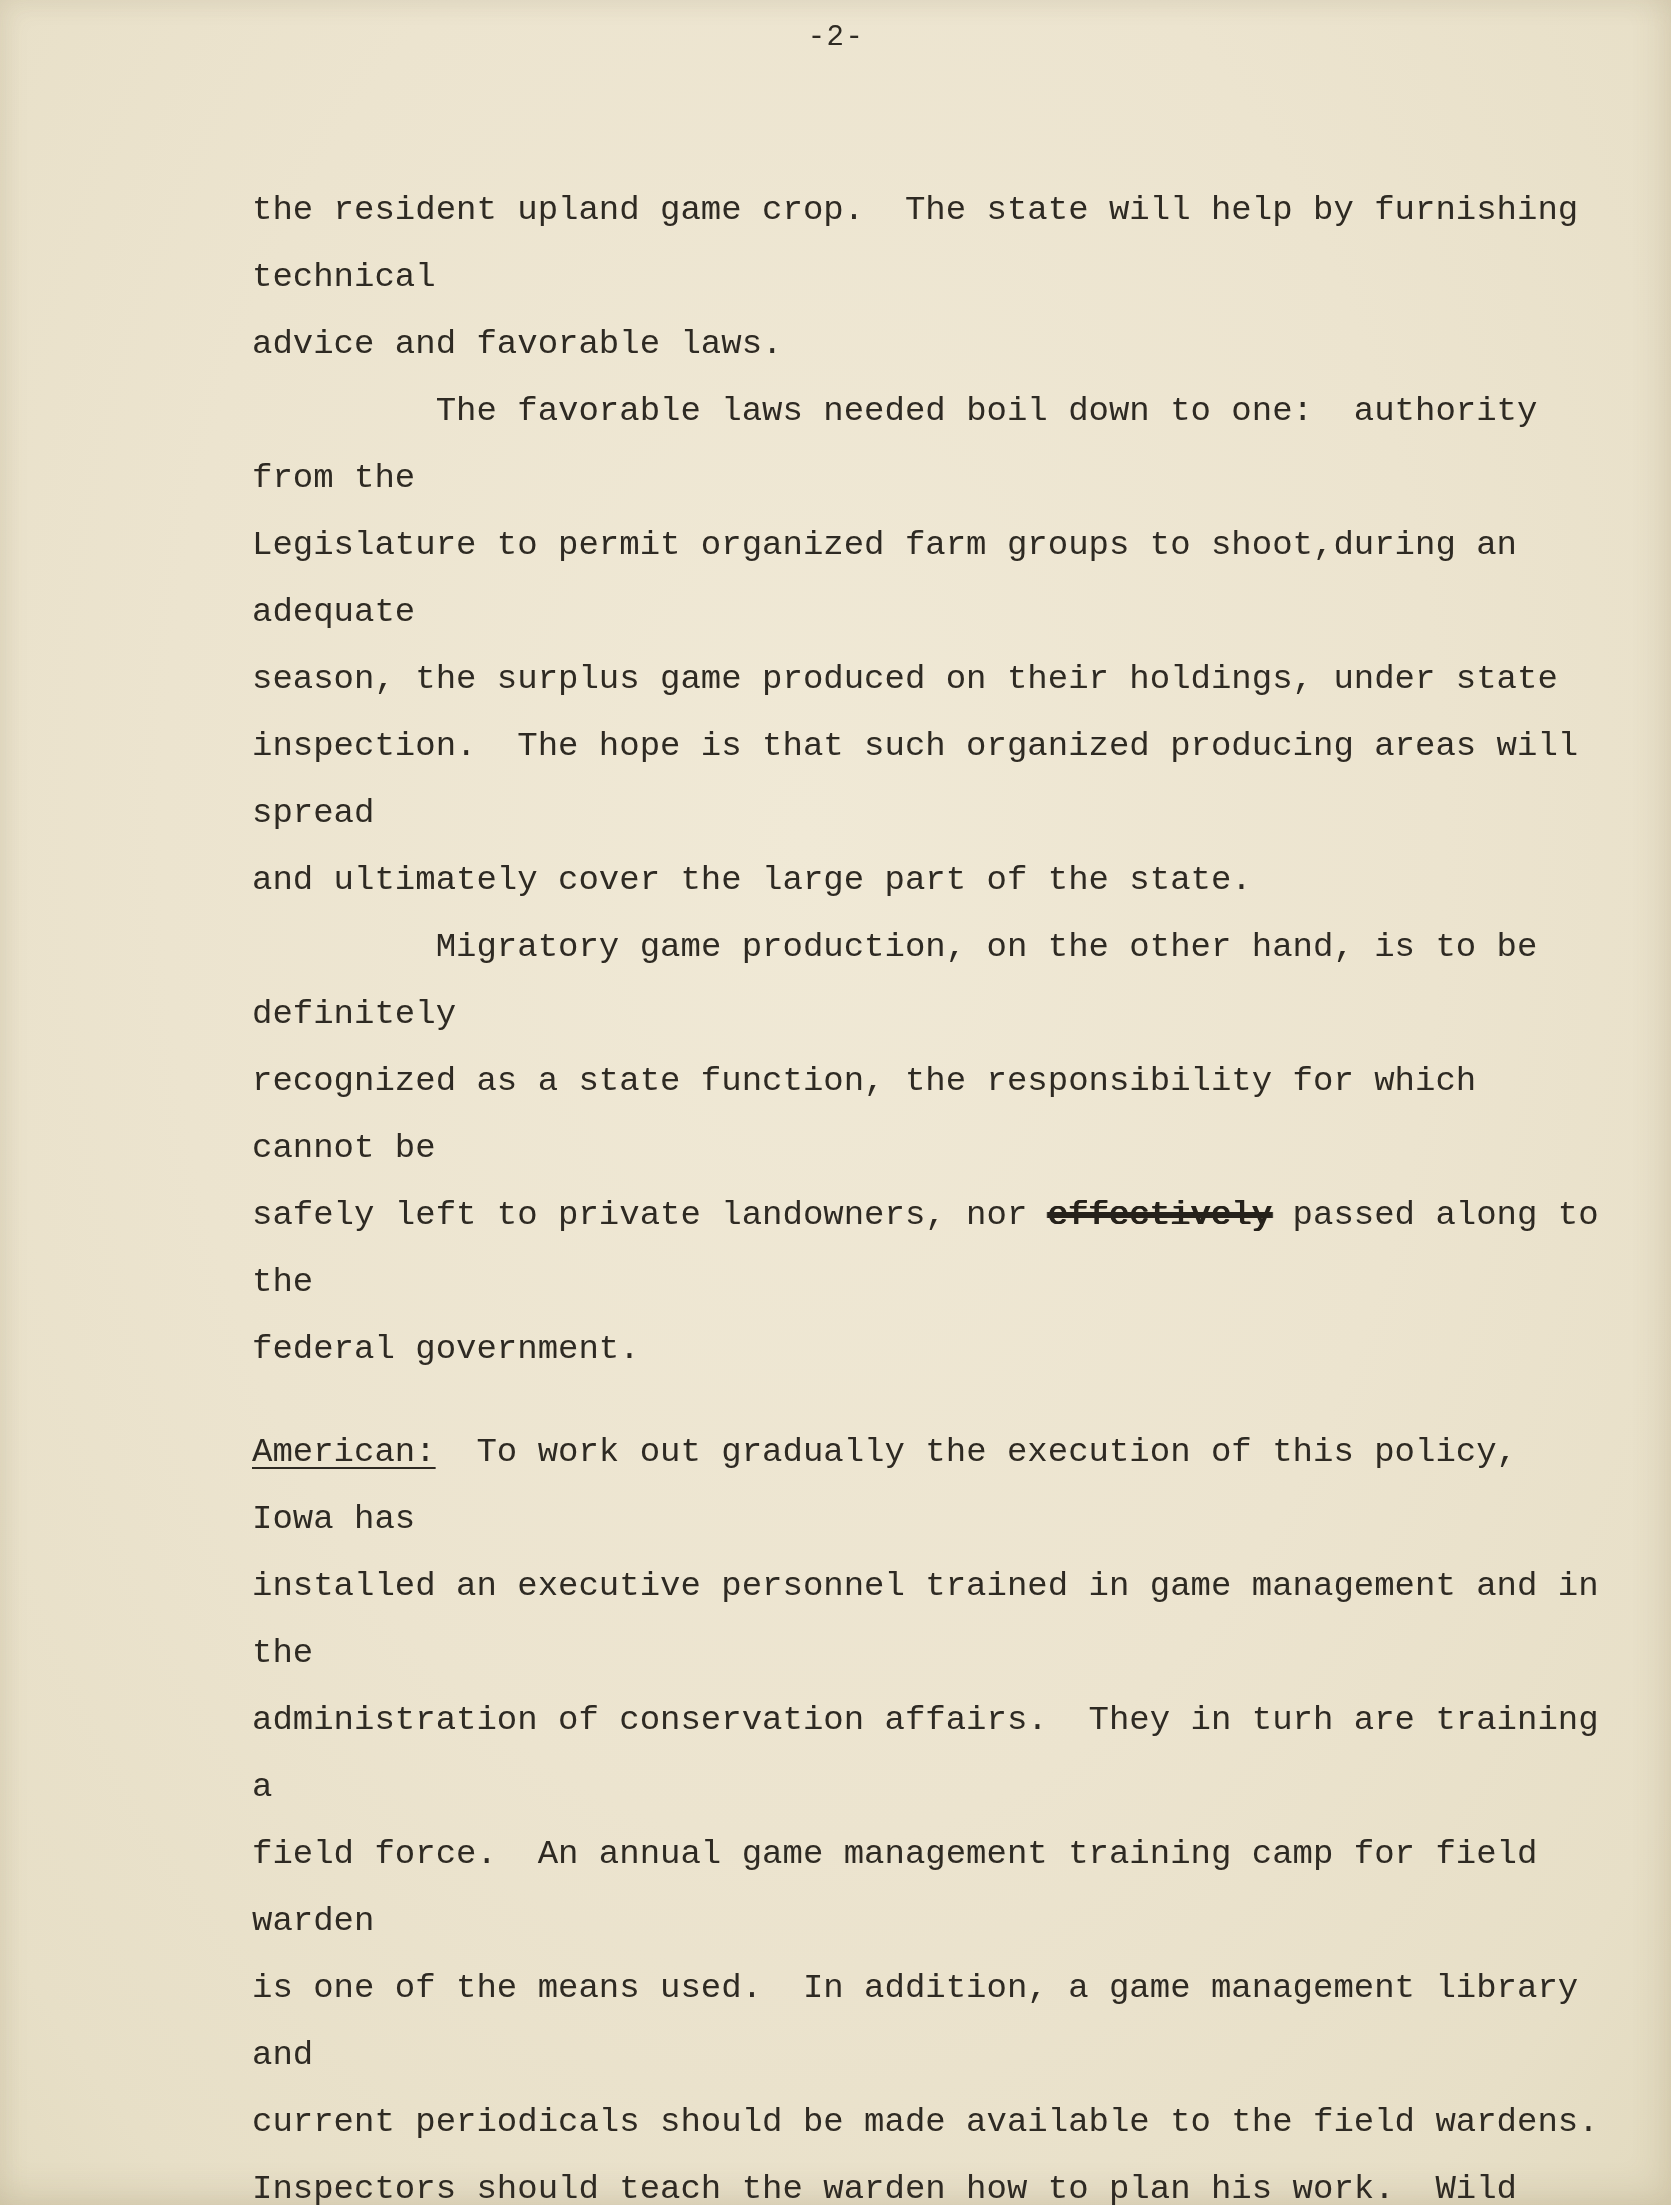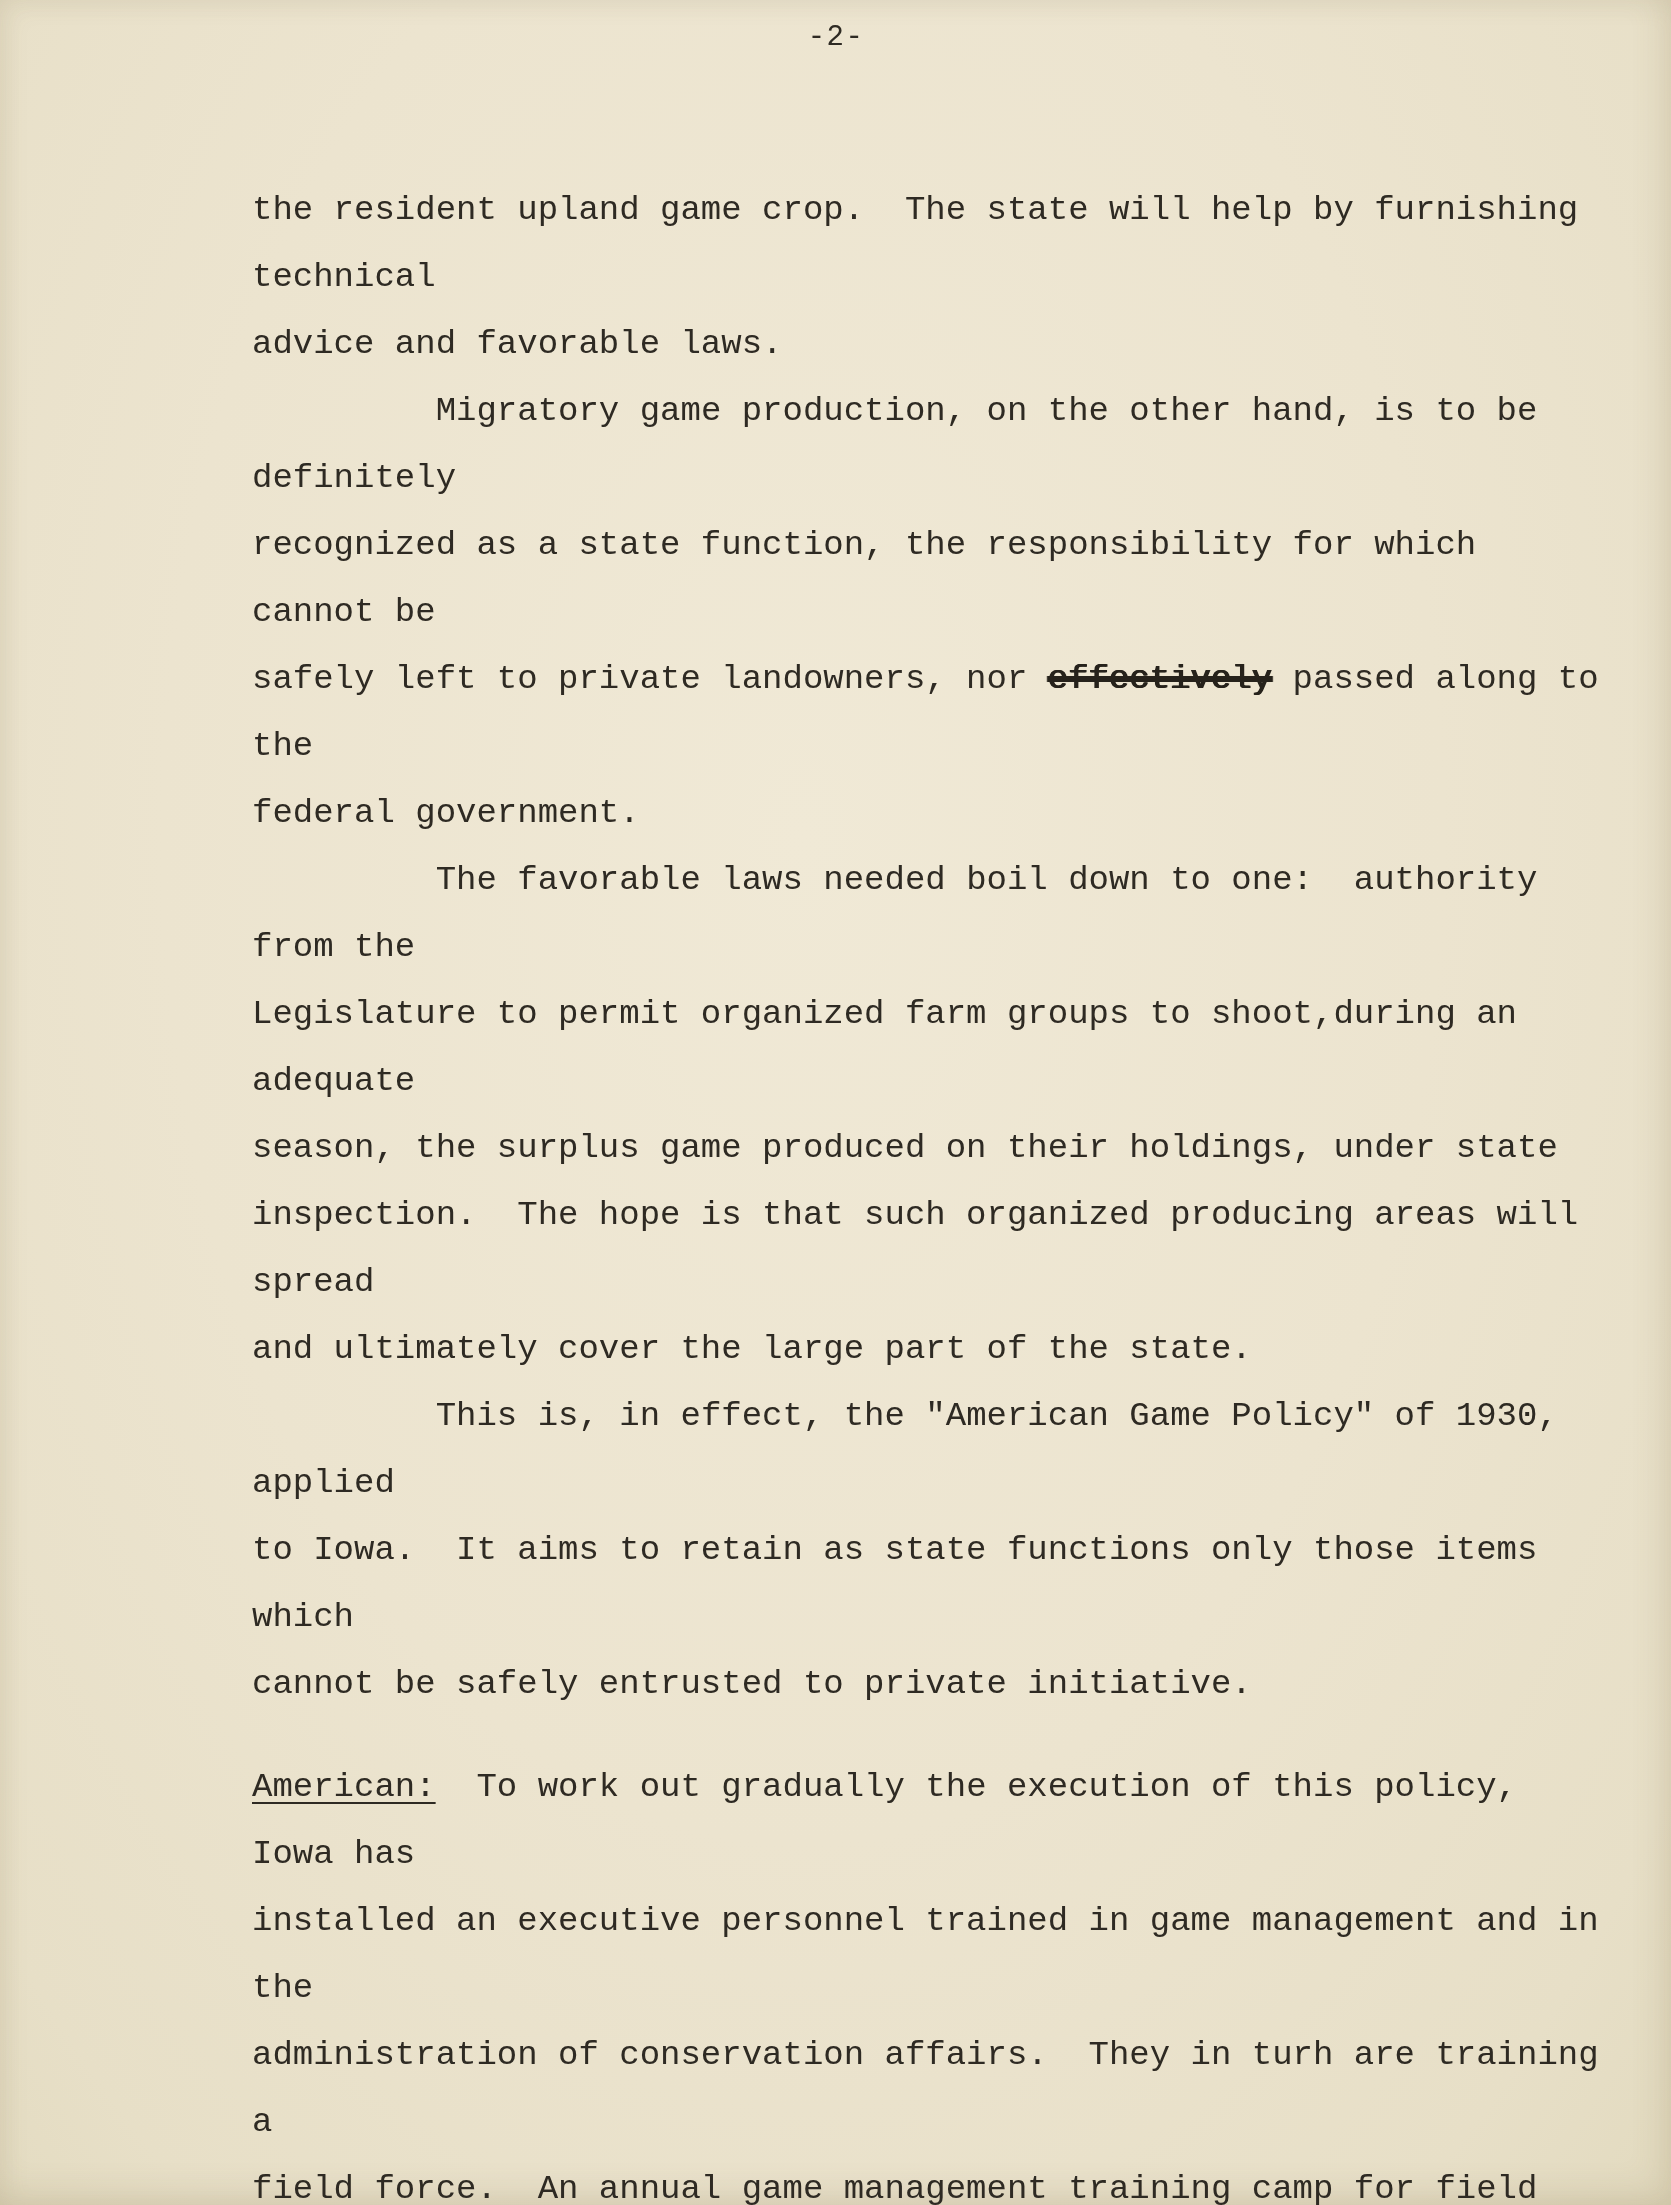--- a/index.html
+++ b/index.html
@@ -59,32 +59,29 @@
   }
 </style>
 </head>
 <body>
 
 <div class="page">
   <div class="pageno">-2-</div>
   <div class="body-text">
       <p><span>the resident upland game crop.  The state will help by furnishing technical
 advice and favorable laws.</span></p>
-      <p><span>         Migratory game production, on the other hand, is to be definitely
-recognized as a state function, the responsibility for which cannot be
-safely left to private landowners, nor </span><span class="strike">effectively</span><span> passed along to the
-federal government.</span></p>
       <p><span>         The favorable laws needed boil down to one:  authority from the
 Legislature to permit organized farm groups to shoot,during an adequate
 season, the surplus game produced on their holdings, under state
 inspection.  The hope is that such organized producing areas will spread
 and ultimately cover the large part of the state.</span></p>
-      <p><span>         This is, in effect, the "American Game Policy" of 1930, applied
-to Iowa.  It aims to retain as state functions only those items which
-cannot be safely entrusted to private initiative.</span></p>
+      <p><span>         Migratory game production, on the other hand, is to be definitely
+recognized as a state function, the responsibility for which cannot be
+safely left to private landowners, nor </span><span class="strike">effectively</span><span> passed along to the
+federal government.</span></p>
       <p class="section-gap"><span class="underline">American:</span><span>  To work out gradually the execution of this policy, Iowa has
 installed an executive personnel trained in game management and in the
 administration of conservation affairs.  They in turh are training a
 field force.  An annual game management training camp for field warden
 is one of the means used.  In addition, a game management library and
 current periodicals should be made available to the field wardens.
 Inspectors should teach the warden how to plan his work.  Wild life increase
 should be his yardstick of service.  Prosecutions are only one of the
 means to this end.</span></p>
     </div>

